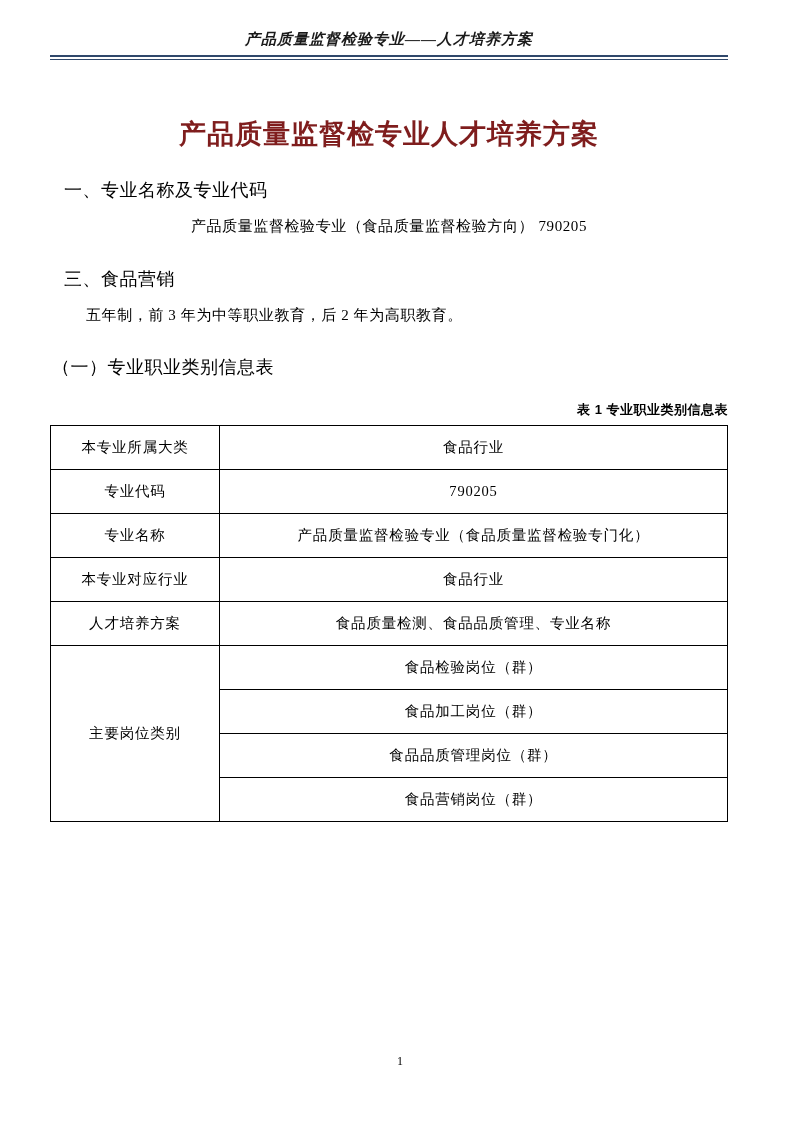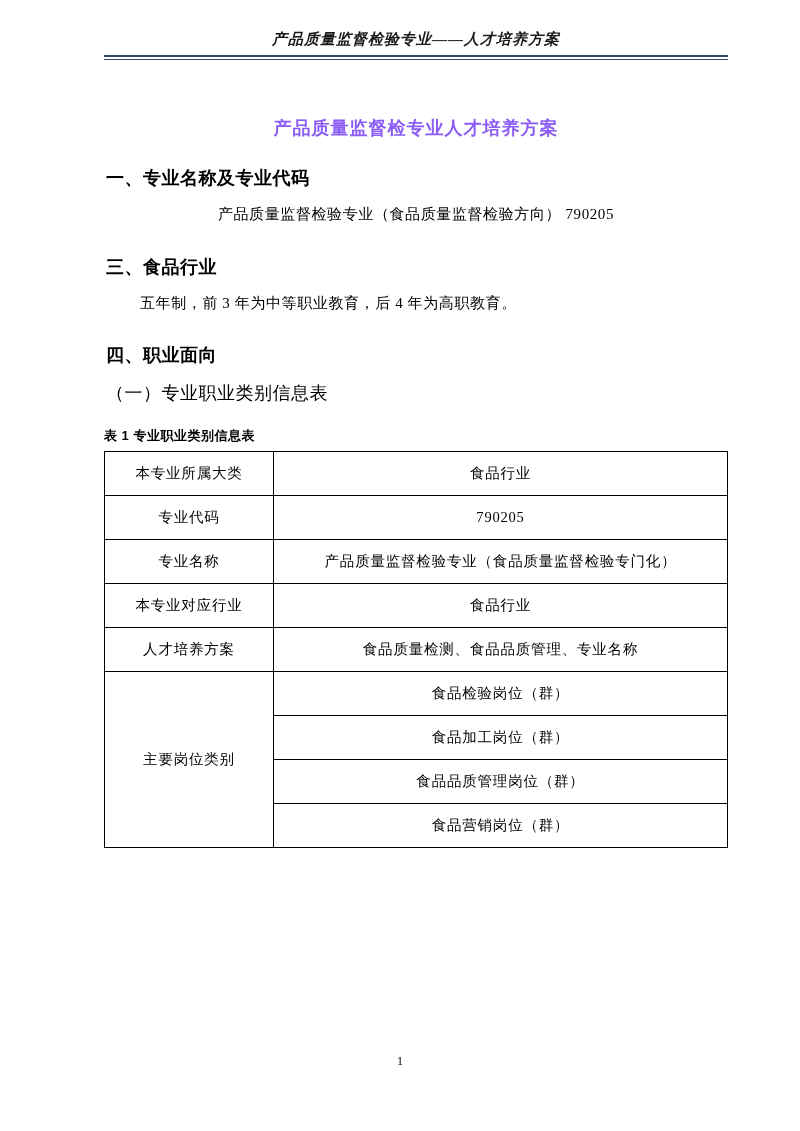--- a/index.html
+++ b/index.html
@@ -12,21 +12,21 @@
     height: 1131px;
     font-family: "Liberation Serif", "DejaVu Serif", serif;
     color: #000000;
     position: relative;
     overflow: hidden;
   }
   .page {
     width: 800px;
     height: 1131px;
     box-sizing: border-box;
-    padding: 30px 72px 0 104px;
+    padding: 30px 72px 0 50px;
     position: relative;
   }
 
   
   .header {
     text-align: center;
     padding-bottom: 4px;
   }
   .header-text {
     font-family: "Liberation Serif", "DejaVu Serif", serif;
@@ -43,35 +43,35 @@
     height: 2px;
     width: 100%;
   }
 
   
   .doc-title {
     margin-top: 52px;
     text-align: center;
     font-family: "Liberation Sans", "DejaVu Sans", sans-serif;
     font-weight: bold;
-    font-size: 18px;
+    font-size: 27px;
     letter-spacing: 1px;
-    color: #8b5cf6;
+    color: #7f1d1d;
   }
 
   
   .section {
     margin-top: 26px;
   }
   .section-heading {
     font-family: "Liberation Sans", "DejaVu Sans", sans-serif;
-    font-weight: bold;
+    font-weight: normal;
     font-size: 18px;
     letter-spacing: 0.5px;
-    margin-left: 2px;
+    margin-left: 14px;
   }
   .section-sub-heading {
     font-family: "Liberation Sans", "DejaVu Sans", sans-serif;
     font-weight: normal;
     font-size: 18px;
     letter-spacing: 0.5px;
     margin-left: 2px;
     margin-top: 14px;
   }
   .body-text {
@@ -84,21 +84,21 @@
   .body-text.indent {
     text-indent: 36px;
   }
   .body-text.noindent {
     text-indent: 0;
     text-align: center;
   }
 
   
   .table-caption {
-    text-align: left;
+    text-align: right;
     font-family: "Liberation Sans", "DejaVu Sans", sans-serif;
     font-weight: bold;
     font-size: 13px;
     margin-top: 22px;
     margin-bottom: 6px;
     letter-spacing: 0.5px;
   }
   table.info-table {
     border-collapse: collapse;
     width: 100%;
@@ -145,26 +145,25 @@
 
   <div class="section">
     <div class="section-heading">一、专业名称及专业代码</div>
     <div class="body-text noindent">产品质量监督检验专业（食品质量监督检验方向）  790205</div>
   </div>
 
   <div class="section">
   </div>
 
   <div class="section">
-    <div class="section-heading">三、食品行业</div>
-    <div class="body-text indent">五年制，前 3 年为中等职业教育，后 4 年为高职教育。</div>
-  </div>
-
-  <div class="section">
-    <div class="section-heading">四、职业面向</div>
+    <div class="section-heading">三、食品营销</div>
+    <div class="body-text indent">五年制，前 3 年为中等职业教育，后 2 年为高职教育。</div>
+  </div>
+
+  <div class="section">
     <div class="section-sub-heading">（一）专业职业类别信息表</div>
   </div>
 
   <div class="table-caption">表 1 专业职业类别信息表</div>
 
   <table class="info-table">
     <tbody>
       <tr>
         <td class="label-col">本专业所属大类</td>
         <td>食品行业</td>

